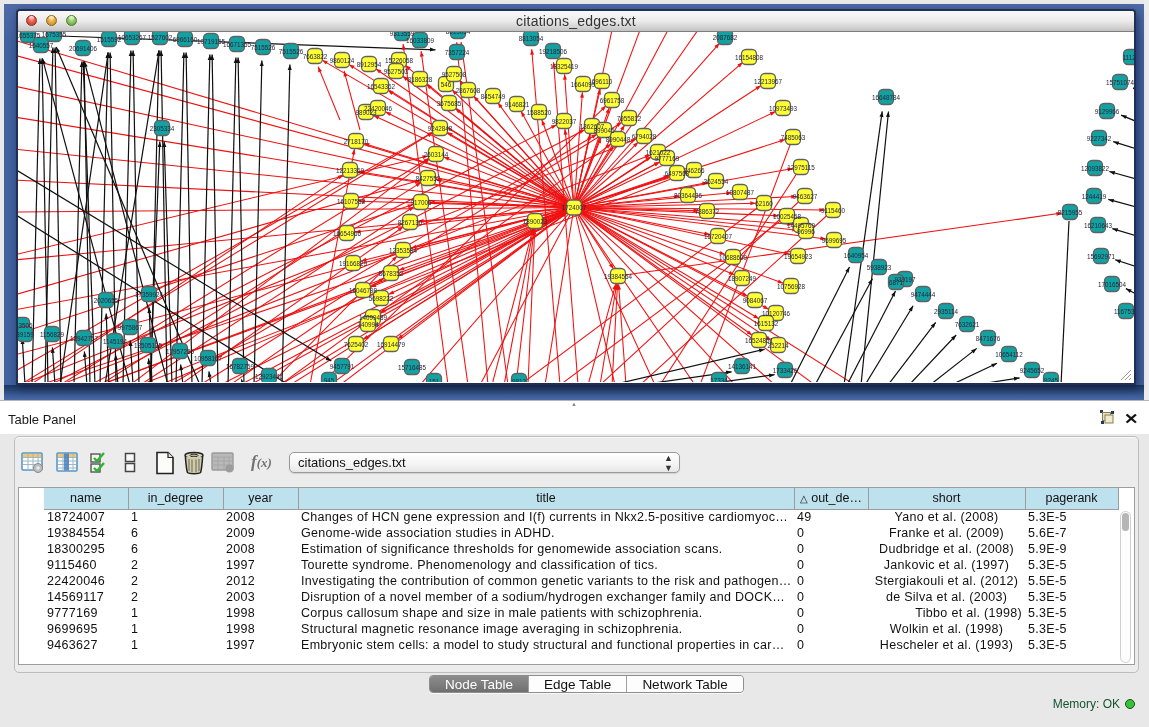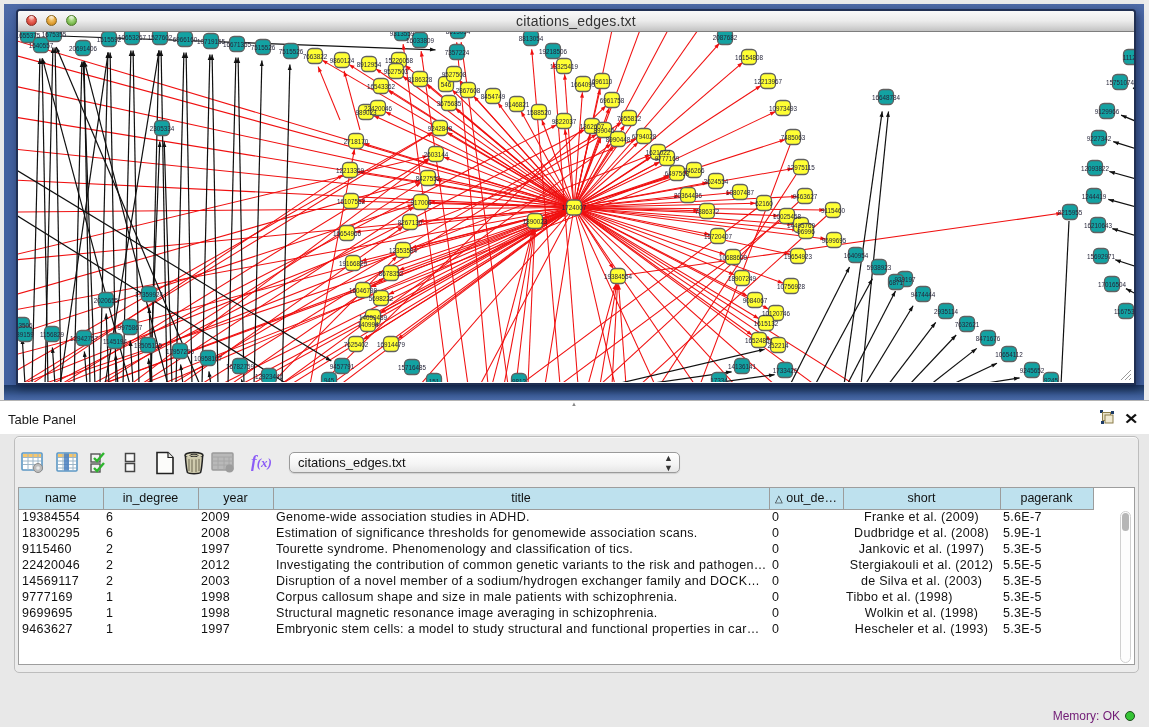--- a/index.html
+++ b/index.html
@@ -39,36 +39,36 @@
   box-shadow:inset 0 1px 0 #fafafa; }
 #toolbar { position:absolute; left:0px; top:14px; height:24px; width:100%; }
 .ticon { position:absolute; top:0; }
 #combo { position:absolute; left:274px; top:1px; width:391px; height:21px;
   border:1px solid #9a9a9a; border-radius:5px;
   background:linear-gradient(180deg,#ffffff 0%,#f4f4f4 60%,#e6e6e6 100%);
   font-size:13px; color:#111; line-height:19px; padding-left:8px;
   box-shadow:0 1px 1px rgba(0,0,0,.12); }
 #combo .arr { position:absolute; right:6px; top:0px; font-size:9px; color:#333; line-height:10px; }
 #tablewrap { position:absolute; left:3px; top:50px; width:1117px; height:178px;
-  background:#fff; border:1px solid #9d9d9d; }
+  background:#fff; border:1px solid #9d9d9d;padding-left:25px; }
 table { border-collapse:collapse; table-layout:fixed; width:1074px; font-size:12.5px; }
 th { background:#bee1ee; border:1px solid #9c9c9c; border-top:none; font-weight:normal;
   height:21px; padding:0; font-size:12.5px; color:#111; }
 th:first-child { border-left:none; }
 td { height:16px; padding:0 3px; white-space:nowrap; overflow:hidden; color:#111; letter-spacing:.3px; }
 #scrollbar { position:absolute; right:3px; top:23px; width:11px; height:152px;
   background:#fdfdfd; border:1px solid #d0d0d0; border-radius:6px; }
 #thumb { position:absolute; left:1px; top:1px; width:7px; height:18px; background:#b6b6b6; border-radius:4px; }
 #tabs { position:absolute; left:429px; top:274.5px; height:18px; display:flex;
   border:1px solid #8e8e8e; border-radius:4px; overflow:hidden;
   box-shadow:0 1px 0 rgba(255,255,255,.7); }
 .tab { font-size:13.5px; padding:0 15px; line-height:18px; background:#fdfdfd; color:#111; }
 .tab.sel { background:linear-gradient(180deg,#8d8d8d,#6f6f6f); color:#fff; }
 .tab + .tab { border-left:1px solid #a0a0a0; }
-#status { position:absolute; right:14px; bottom:4px; font-size:12px; color:#701a75;text-align:center; }
+#status { position:absolute; right:14px; bottom:16px; font-size:12px; color:#14532d;text-align:center; }
 #status .dot { display:inline-block; width:10px; height:10px; border-radius:50%;
   background:#35c435; border:1px solid #1e4d1e; vertical-align:-1px; margin-left:5px; }
 #caret { position:absolute; left:571px; top:0px; font-size:6px; color:#888; }
 </style></head><body>
 <div id="app">
 <div id="rightstrip"></div>
 <div id="desktop"></div>
 <div id="shadowband"></div>
 <div id="rightdark"></div>
 <div id="win">
@@ -822,21 +822,21 @@
 <ellipse cx="12" cy="4.5" rx="9" ry="3" fill="#d8d4b8" stroke="#222" stroke-width="1.5"></ellipse>
 <ellipse cx="12" cy="4.5" rx="4" ry="1.4" fill="#b8b49a" stroke="#222" stroke-width="1"></ellipse>
 <path d="M3.5 6 c0 2 1 14 2 15.5 c1.5 1.5 11.5 1.5 13 0 c1 -1.5 2 -13.5 2 -15.5" fill="#cfcbae" stroke="#222" stroke-width="1.5"></path>
 <path d="M7 8v12 M10 8.5v12.5 M14 8.5v12.5 M17 8v12" stroke="#7d7960" stroke-width="1.2"></path>
           </svg>
           <svg class="ticon" style="left:196px" width="24" height="23" viewBox="0 0 24 23">
 <rect x="1" y="2" width="21" height="17" fill="#b9b9b9" stroke="#9a9a9a" stroke-width="1.4" rx="1"></rect>
 <path d="M1 6h21M1 10h21M1 14h21M7 6v13M13 6v13M18 6v13" stroke="#a6a6a6" stroke-width="1"></path>
 <circle cx="18.5" cy="17.5" r="4" fill="#9c9c9c"></circle>
           </svg>
-          <div class="ticon" style="left:236px;top:1px;font-family:'Liberation Serif',serif;font-style:italic;font-weight:bold;font-size:17px;color:#8b5cf6">f<span style="font-size:13px">(x)</span></div>
+          <div class="ticon" style="left:236px;top:1px;font-family:'Liberation Serif',serif;font-style:italic;font-weight:bold;font-size:17px;color:#737373">f<span style="font-size:13px">(x)</span></div>
      <div id="combo">citations_edges.txt<span class="arr">▲<br>▼</span></div>
    </div>
    <div id="tablewrap">
     <table>
      <colgroup>
               <col style="width:84px">
               <col style="width:95px">
               <col style="width:75px">
      <col style="width:496px">
               <col style="width:74px">
@@ -846,37 +846,46 @@
      <tbody>
               <tr>
                 <th>name</th>
                 <th>in_degree</th>
                 <th>year</th>
                 <th>title</th>
                 <th><span style="font-size:10px">△</span> out_de…</th>
                 <th>short</th>
                 <th>pagerank</th>
               </tr>
+     <tr>
+                <td>18724007</td>
+                <td>1</td>
+                <td>2008</td>
+                <td>Changes of HCN gene expression and I(f) currents in Nkx2.5-positive cardiomyoc…</td>
+                <td>49</td>
+                <td style="text-align:center">Yano et al. (2008)</td>
+                <td>5.3E-5</td>
+              </tr>
 <tr>
                 <td>19384554</td>
                 <td>6</td>
                 <td>2009</td>
                 <td>Genome-wide association studies in ADHD.</td>
                 <td>0</td>
                 <td style="text-align:center">Franke et al. (2009)</td>
                 <td>5.6E-7</td>
               </tr>
 <tr>
                 <td>18300295</td>
                 <td>6</td>
                 <td>2008</td>
                 <td>Estimation of significance thresholds for genomewide association scans.</td>
                 <td>0</td>
                 <td style="text-align:center">Dudbridge et al. (2008)</td>
-                <td>5.9E-1</td>
+                <td>5.9E-9</td>
               </tr>
 <tr>
                 <td>9115460</td>
                 <td>2</td>
                 <td>1997</td>
                 <td>Tourette syndrome. Phenomenology and classification of tics.</td>
                 <td>0</td>
                 <td style="text-align:center">Jankovic et al. (1997)</td>
                 <td>5.3E-5</td>
               </tr>
@@ -897,21 +906,21 @@
                 <td>0</td>
                 <td style="text-align:center">de Silva et al. (2003)</td>
                 <td>5.3E-5</td>
               </tr>
 <tr>
                 <td>9777169</td>
                 <td>1</td>
                 <td>1998</td>
                 <td>Corpus callosum shape and size in male patients with schizophrenia.</td>
                 <td>0</td>
-                <td style="text-align:left">Tibbo et al. (1998)</td>
+                <td style="text-align:right">Tibbo et al. (1998)</td>
                 <td>5.3E-5</td>
               </tr>
 <tr>
                 <td>9699695</td>
                 <td>1</td>
                 <td>1998</td>
                 <td>Structural magnetic resonance image averaging in schizophrenia.</td>
                 <td>0</td>
                 <td style="text-align:center">Wolkin et al. (1998)</td>
                 <td>5.3E-5</td>
@@ -925,14 +934,19 @@
                 <td style="text-align:center">Hescheler et al. (1993)</td>
                 <td>5.3E-5</td>
               </tr>
     </tbody>
           </table>
     <div id="scrollbar">
             <div id="thumb"></div>
           </div>
    </div>
  </div>
+ <div id="tabs">
+   <div class="tab sel">Node Table</div>
+        <div class="tab">Edge Table</div>
+        <div class="tab">Network Table</div>
+ </div>
  <div id="status">Memory: OK<span class="dot"></span></div>
 </div>
 </div>
 </body></html>

